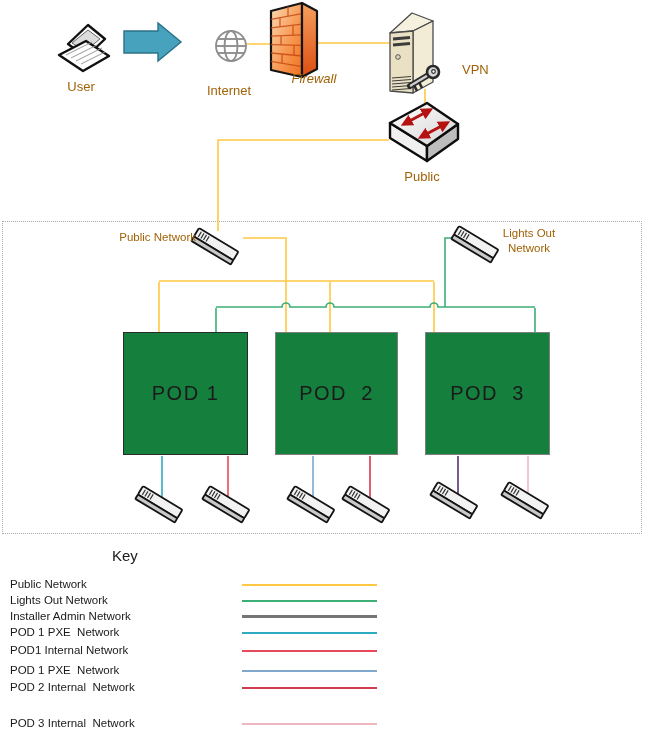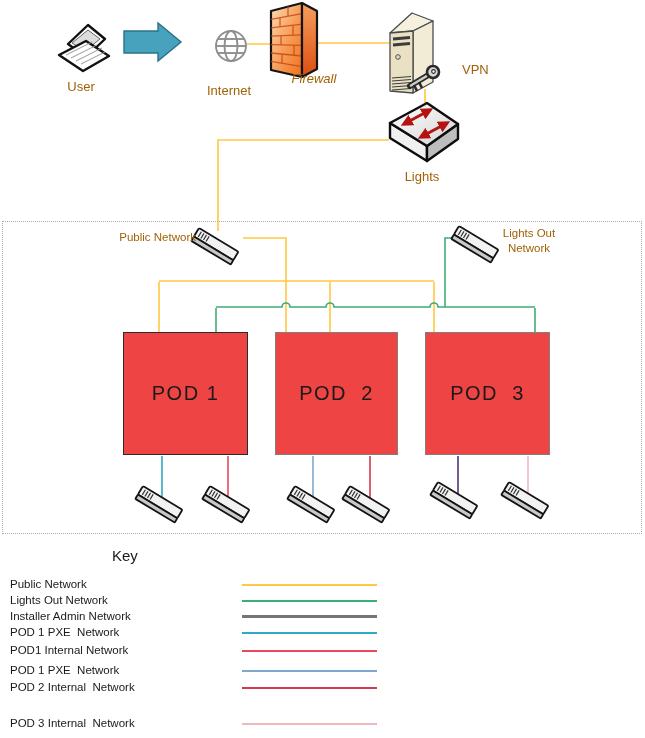--- a/index.html
+++ b/index.html
@@ -6,21 +6,21 @@
   body { background:#fff; font-family:"Liberation Sans", sans-serif; }
   #canvas { position:relative; width:645px; height:738px; background:#fff; overflow:hidden; }
   #diagram-svg { position:absolute; left:0; top:0; }
   .lbl { position:absolute; color:#a16207; font-family:"Liberation Sans", sans-serif; }
   .lbl-13 { font-size:13px; }
   .lbl-11 { font-size:11.5px; }
   .center { text-align:center; }
   .right { text-align:right; }
   #dotted-zone { position:absolute; left:2px; top:221px; width:640px; height:313px;
                  border:1px dotted #ababab; }
-  .pod-box { position:absolute; top:332px; height:123px; background:#ef4444;
+  .pod-box { position:absolute; top:332px; height:123px; background:#15803d;
              display:flex; align-items:center; justify-content:center; }
   .pod-label { font-size:20px; color:#1a1a1a; letter-spacing:1.5px; white-space:pre; }
   #pod1 { left:123px; width:125px; border:1.5px solid #2b2b2b; }
   #pod2 { left:275px; width:123px; border:1.5px solid #7f7f7f; }
   #pod3 { left:425px; width:125px; border:1.5px solid #7f7f7f;justify-content:center; }
   #key-title { position:absolute; left:112px; top:547px; font-size:15px; color:#1a1a1a; }
   .legend-row { position:absolute; left:0; width:400px; height:14px; }
   .legend-label { position:absolute; left:10px; top:0; font-size:11.5px; color:#1a1a1a; white-space:pre; }
   .legend-line { position:absolute; left:242px; top:6px; width:135px; height:2px; }
   .legend-line.thick { top:5px; height:3px; }
@@ -163,21 +163,21 @@
     <span class="pod-label">POD  2</span>
   </div>
   <div id="pod3" class="pod-box">
     <span class="pod-label">POD  3</span>
   </div>
 
   <div class="lbl lbl-13 center" style="left:54px; top:79px; width:54px;">User</div>
   <div class="lbl lbl-13 center" style="left:200px; top:83px; width:58px;">Internet</div>
   <div class="lbl lbl-13 center" style="left:285px; top:71px; width:58px;font-style:italic;">Firewall</div>
   <div class="lbl lbl-13" style="left:462px; top:62px; width:40px;">VPN</div>
-  <div class="lbl lbl-13 center" style="left:392px; top:169px; width:60px;">Lights</div>
+  <div class="lbl lbl-13 center" style="left:392px; top:169px; width:60px;">Public</div>
   <div id="public-network-label" class="lbl lbl-11 right" style="left:116px; top:231px; width:80px;">Public Network</div>
   <div id="lights-out-label" class="lbl lbl-11 center" style="left:498px; top:226px; width:62px;">Lights Out
 Network</div>
 
   <div id="key-title">Key</div>
 
   <div class="legend-row" style="top:578px">
     <div class="legend-label">Public Network</div>
     <div class="legend-line" style="background-color: rgb(255, 200, 67);"></div>
   </div>

